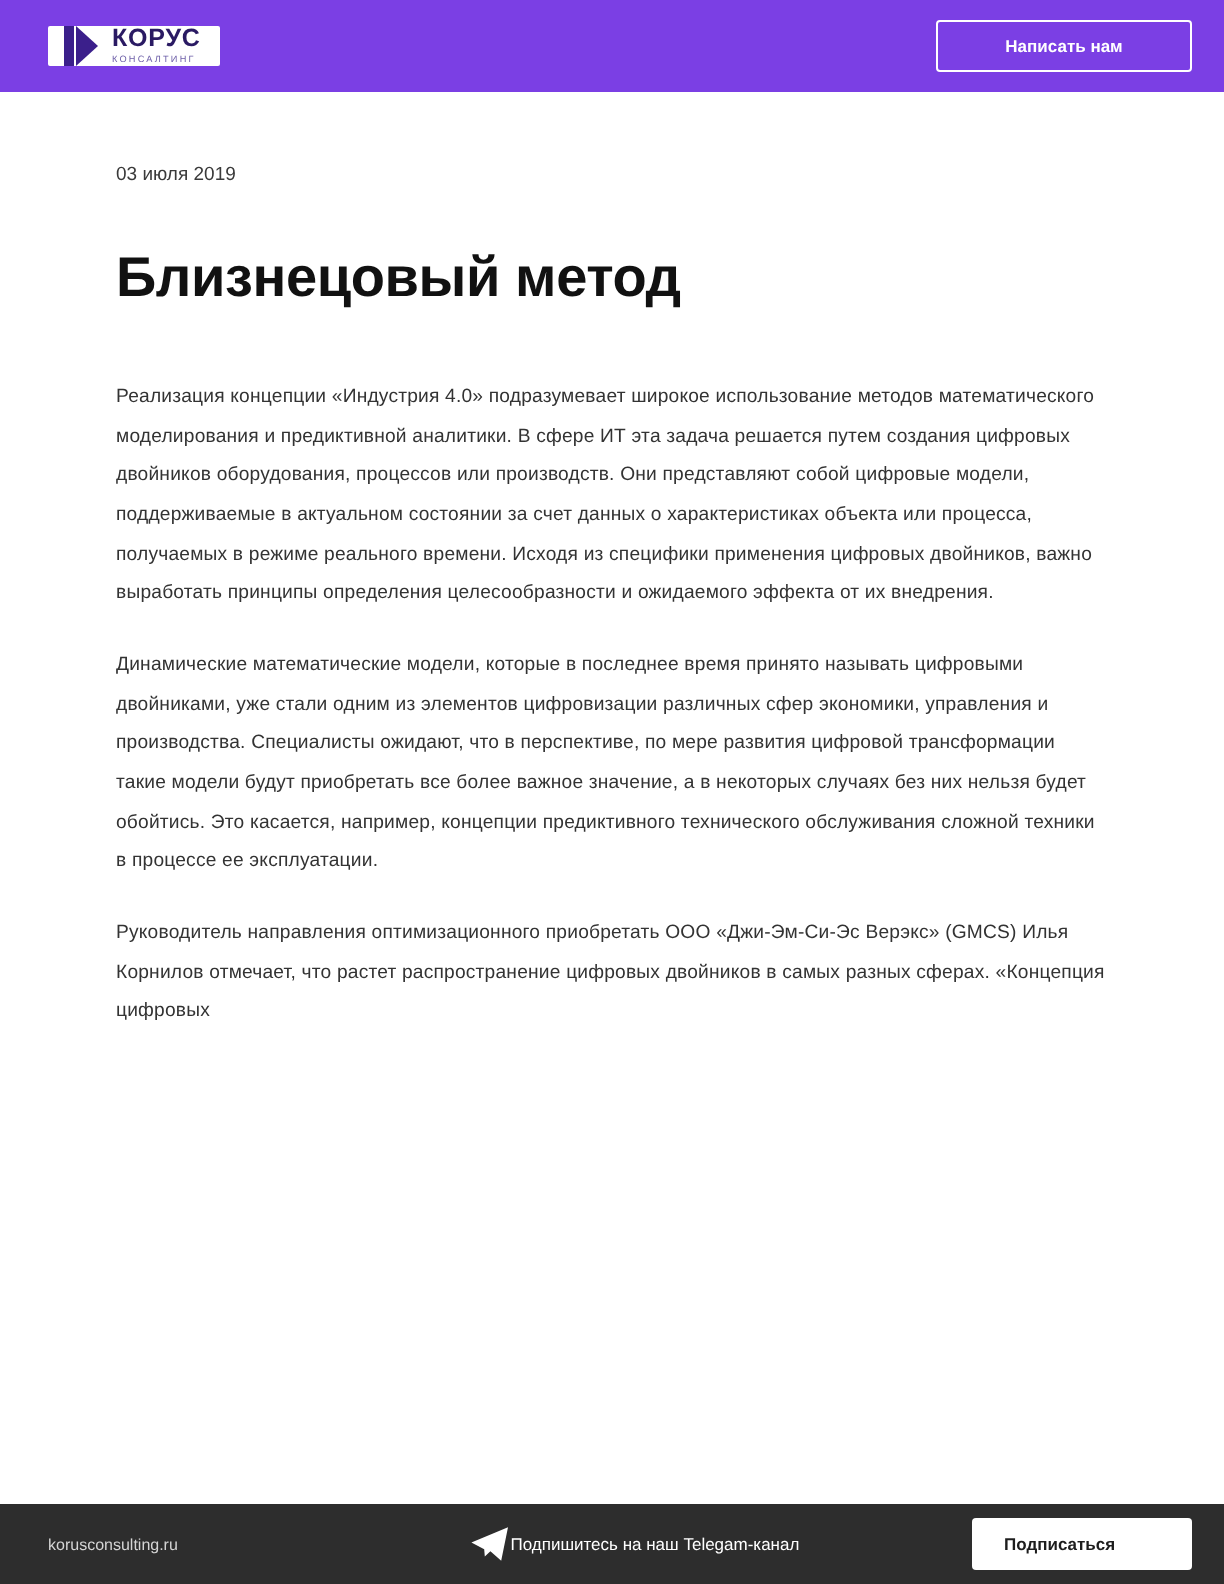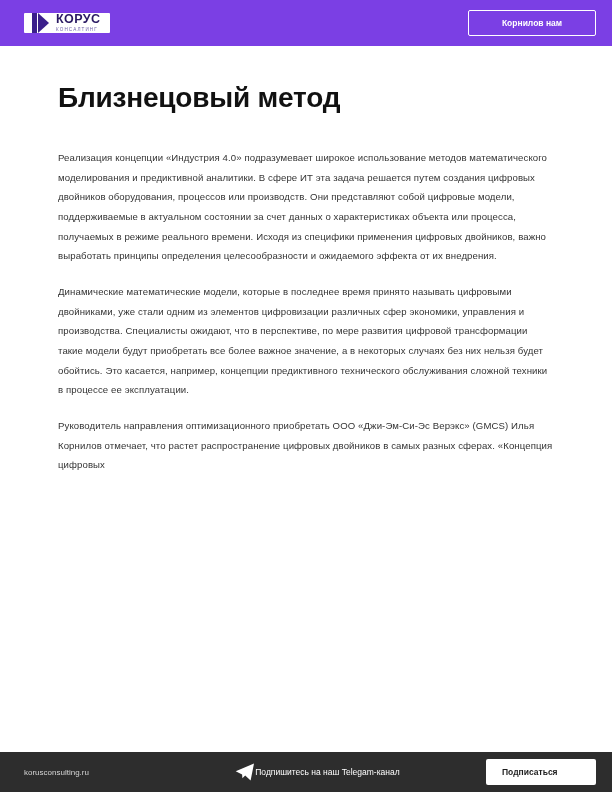--- a/index.html
+++ b/index.html
@@ -169,24 +169,25 @@
   <div class="logo">
     <span class="logo-mark">
       <span class="bar"></span>
       <span class="arrow"></span>
     </span>
     <span class="logo-text">
       <span class="logo-title">КОРУС</span>
       <span class="logo-sub">КОНСАЛТИНГ</span>
     </span>
   </div>
-  <button class="header-btn">Корнилов нам</button>
+  <button class="header-btn">Написать нам</button>
 </div>
 
 <div class="article">
+  <div class="article-date">03 июля 2019</div>
   <h1 class="article-title">Близнецовый метод</h1>
   <div class="article-body">
     <p>Реализация концепции «Индустрия 4.0» подразумевает широкое использование методов математического моделирования и предиктивной аналитики. В сфере ИТ эта задача решается путем создания цифровых двойников оборудования, процессов или производств. Они представляют собой цифровые модели, поддерживаемые в актуальном состоянии за счет данных о характеристиках объекта или процесса, получаемых в режиме реального времени. Исходя из специфики применения цифровых двойников, важно выработать принципы определения целесообразности и ожидаемого эффекта от их внедрения.</p>
     <p>Динамические математические модели, которые в последнее время принято называть цифровыми двойниками, уже стали одним из элементов цифровизации различных сфер экономики, управления и производства. Специалисты ожидают, что в перспективе, по мере развития цифровой трансформации такие модели будут приобретать все более важное значение, а в некоторых случаях без них нельзя будет обойтись. Это касается, например, концепции предиктивного технического обслуживания сложной техники в процессе ее эксплуатации.</p>
     <p>Руководитель направления оптимизационного приобретать ООО «Джи-Эм-Си-Эс Верэкс» (GMCS) Илья Корнилов отмечает, что растет распространение цифровых двойников в самых разных сферах. «Концепция цифровых</p>
   </div>
 </div>
 
 <div class="footer">
   <div class="footer-site">korusconsulting.ru</div>

